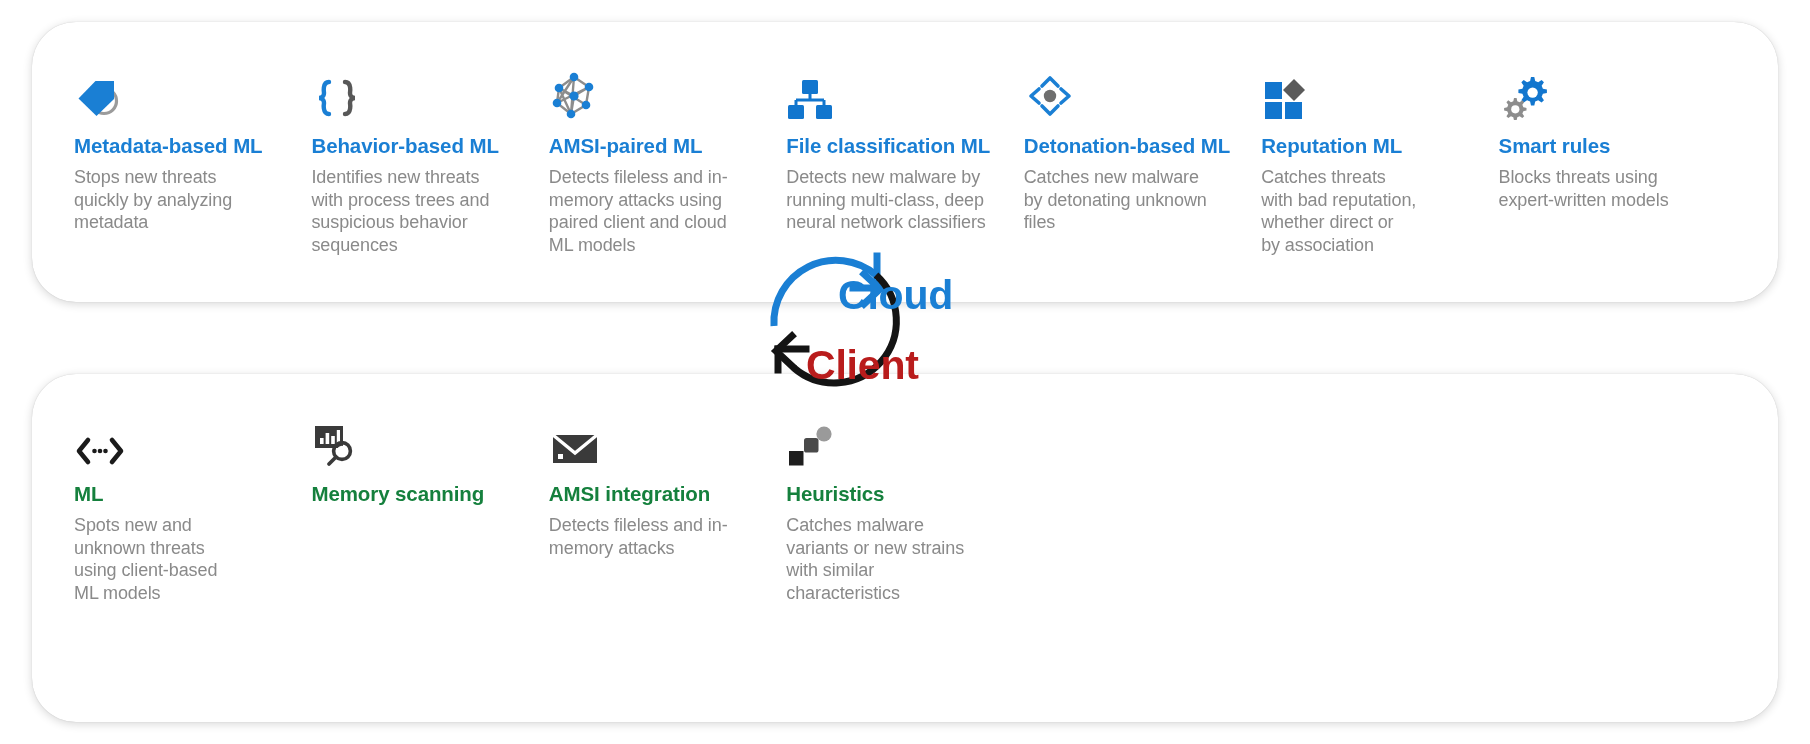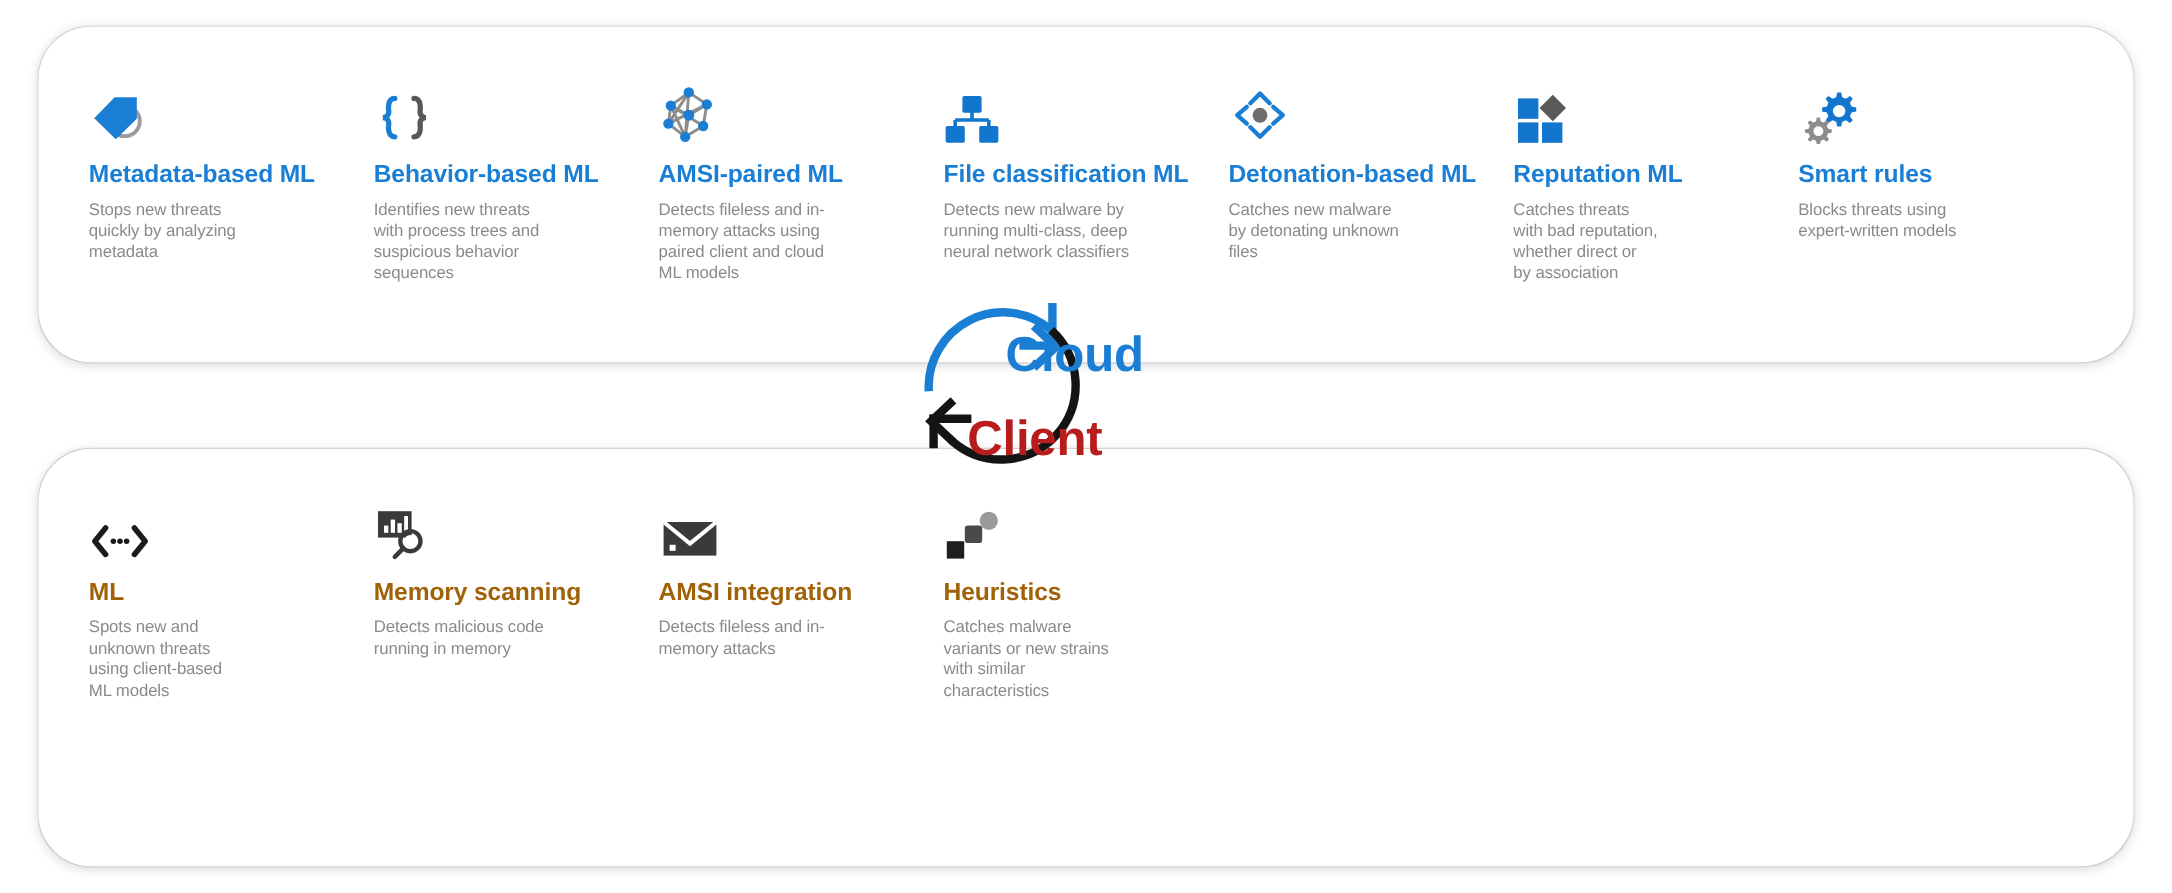--- a/index.html
+++ b/index.html
@@ -37,24 +37,24 @@
   .icon-wrap svg{display:block;}
 
   .card-title{
     font-size:20.5px;
     font-weight:bold;
     line-height:1.17;
     margin:0 0 8px 0;
     letter-spacing:-0.1px;
   }
   .cloud .card-title{color:#1a7fd4;}
-  .client .card-title{color:#a16207;}
+  .client .card-title{color:#15803d;}
 
   .card-desc{
-    font-size:14px;
+    font-size:18px;
     line-height:1.26;
     color:#8a8a8a;
     margin:0;
     white-space:pre-line;
     letter-spacing:-0.1px;
   }
 
   
   #cycle{
     position:absolute;
@@ -237,22 +237,20 @@
               <rect x="14.6" y="11" width="3.6" height="11"></rect>
               <rect x="20.2" y="14" width="3.6" height="8"></rect>
               <rect x="25.8" y="8" width="3.2" height="14"></rect>
             </g>
             <circle cx="31" cy="29" r="8.4" fill="none" stroke="#3a3a3a" stroke-width="3.6"></circle>
             <circle cx="31" cy="29" r="5.2" fill="#ffffff"></circle>
             <path d="M25 35 L18 42" stroke="#3a3a3a" stroke-width="3.8" stroke-linecap="round"></path>
           </svg>
         </div>
         <p class="card-title">Memory scanning</p>
-        <p class="card-desc">Detects malicious code
-running in memory</p>
       </div>
 
       <div class="cell">
         <div class="icon-wrap">
           <svg width="52" height="40" viewBox="0 0 52 40">
             <rect x="4" y="7" width="44" height="28" fill="#3a3a3a"></rect>
             <path d="M4 7 L26 25 L48 7" fill="none" stroke="#ffffff" stroke-width="3.4"></path>
             <rect x="9" y="26" width="5" height="5" fill="#ffffff"></rect>
           </svg>
         </div>

